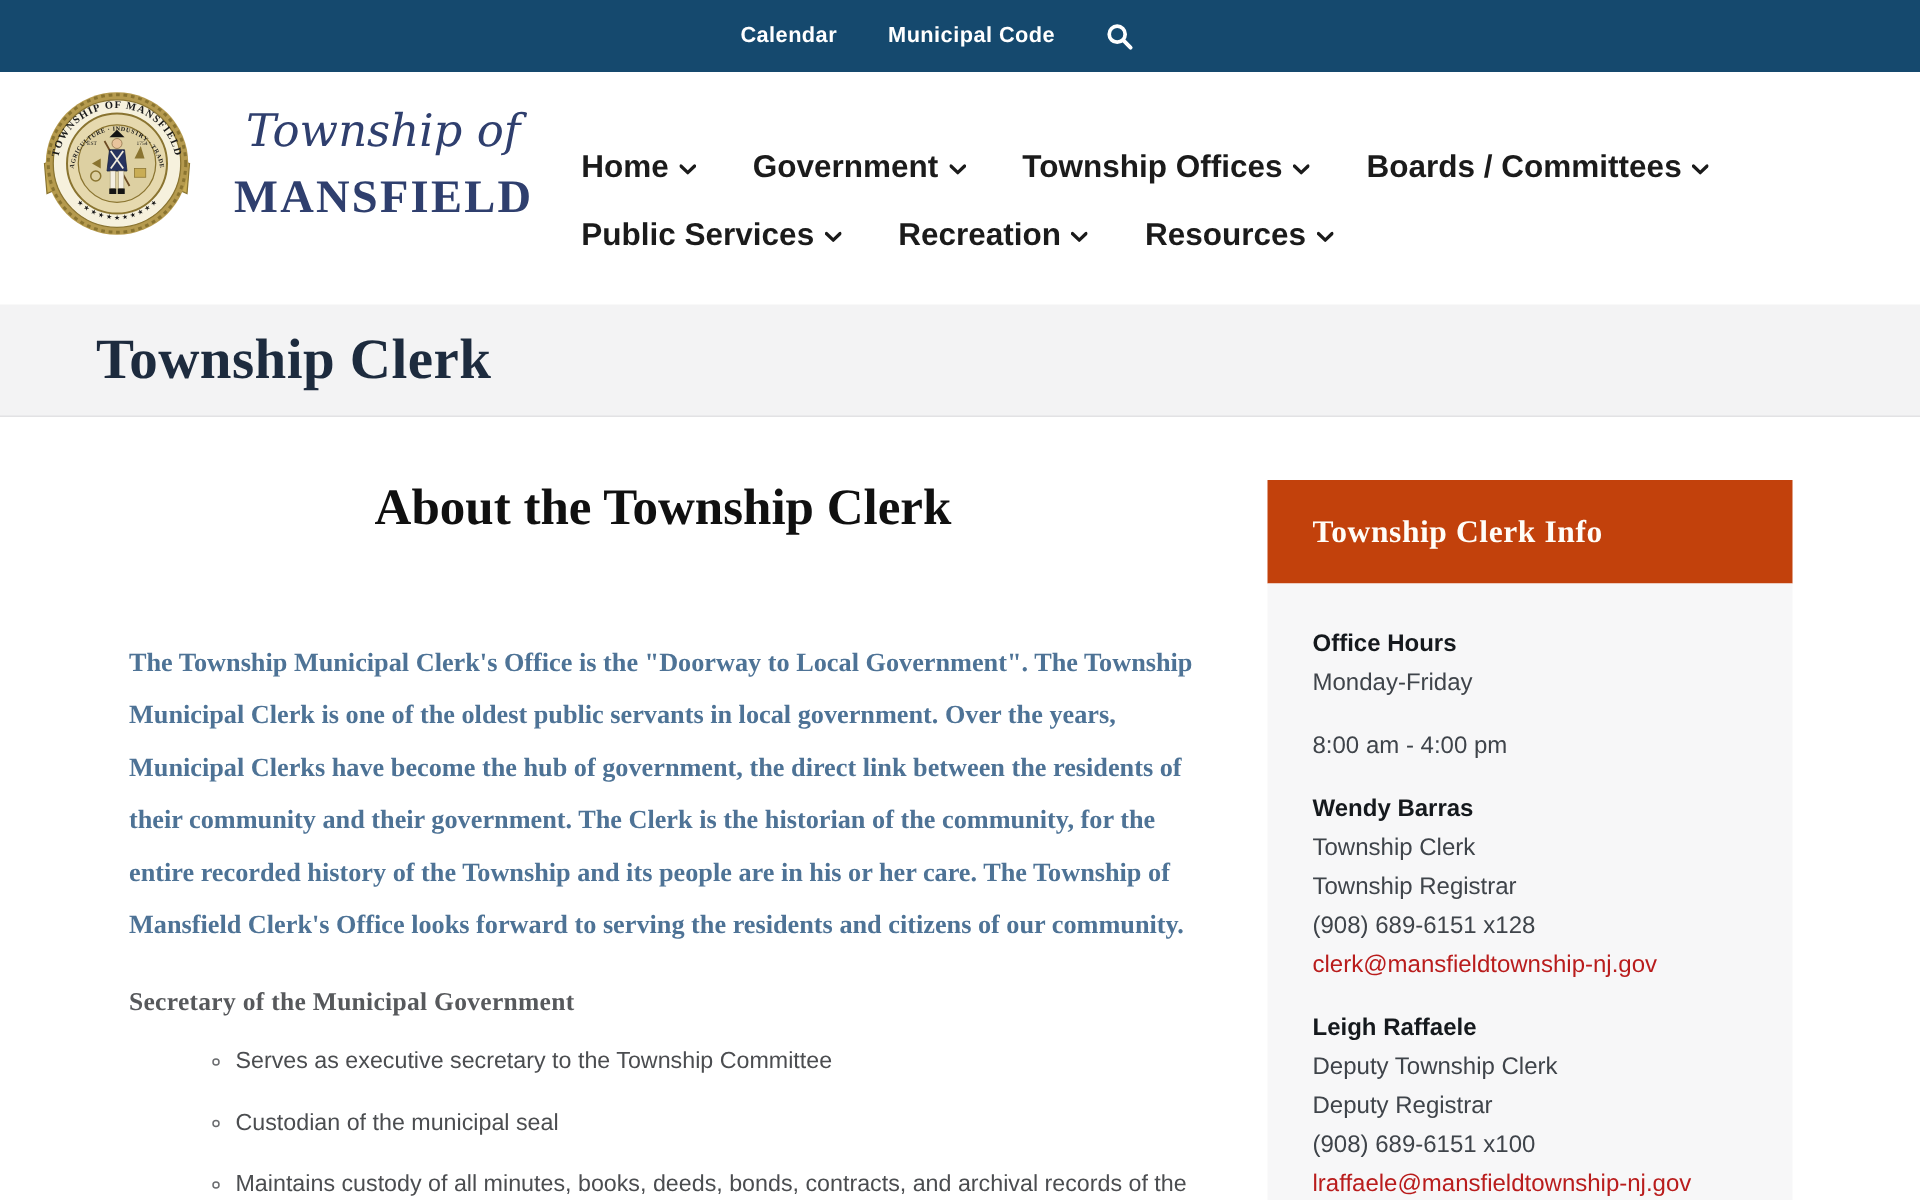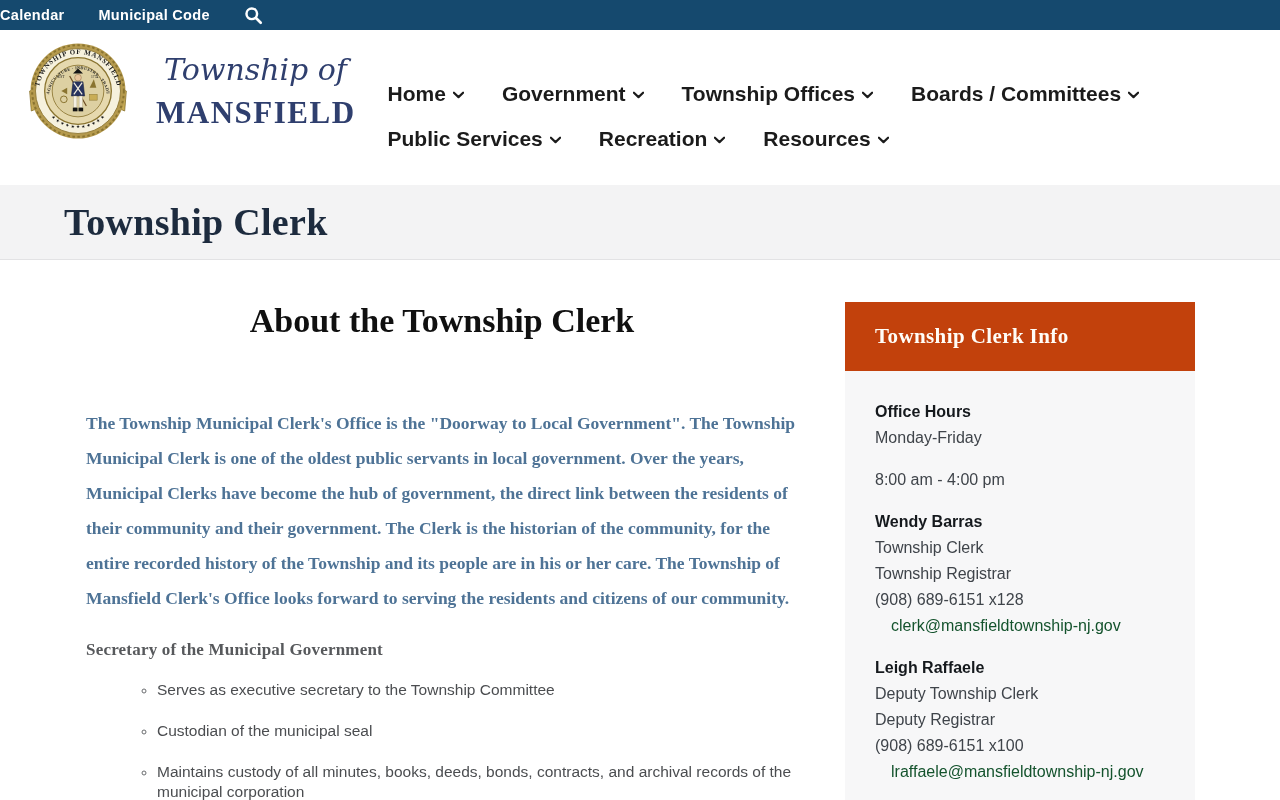--- a/index.html
+++ b/index.html
@@ -5,22 +5,22 @@
   * { box-sizing: border-box; }
   html,body { margin:0; padding:0; }
   body {
     width:1280px; height:800px; overflow:hidden;
     background:#ffffff;
     font-family:"Liberation Sans", sans-serif;
   }
 
   
   .topbar {
-    height:30px; background:#15496e;
-    display:flex; align-items:center; justify-content:flex-start;
+    height:48px; background:#15496e;
+    display:flex; align-items:center; justify-content:center;
     gap:34px; padding-right:30px;
   }
   .topbar a {
     color:#ffffff; font-weight:700; font-size:14.5px;
     letter-spacing:.3px; text-decoration:none; cursor:pointer;
   }
   .search-btn { display:flex; align-items:center; cursor:pointer; }
 
   
   .siteheader {
@@ -101,21 +101,21 @@
     font-family:"Liberation Serif", serif;
     font-size:21px; font-weight:700; letter-spacing:.4px;
   }
   .aside-body {
     background:#f7f7f8; flex:1;
     padding:28px 30px 0 30px;
     font-size:16px; line-height:26px; color:#3f444a;
   }
   .grp { margin-bottom:16px; }
   .bold-line { font-weight:700; color:#15191d; }
-  .email-link { color:#14532d; text-decoration:none; cursor:pointer;margin-left:16px; }
+  .email-link { color:#b91c1c; text-decoration:none; cursor:pointer; }
 </style>
 </head>
 <body>
 
 <div class="topbar">
   <a>Calendar</a>
   <a>Municipal Code</a>
   <span class="search-btn">
     <svg width="19" height="19" viewBox="0 0 20 20">
       <circle cx="8.2" cy="8.2" r="5.6" fill="none" stroke="#ffffff" stroke-width="2.6"></circle>

